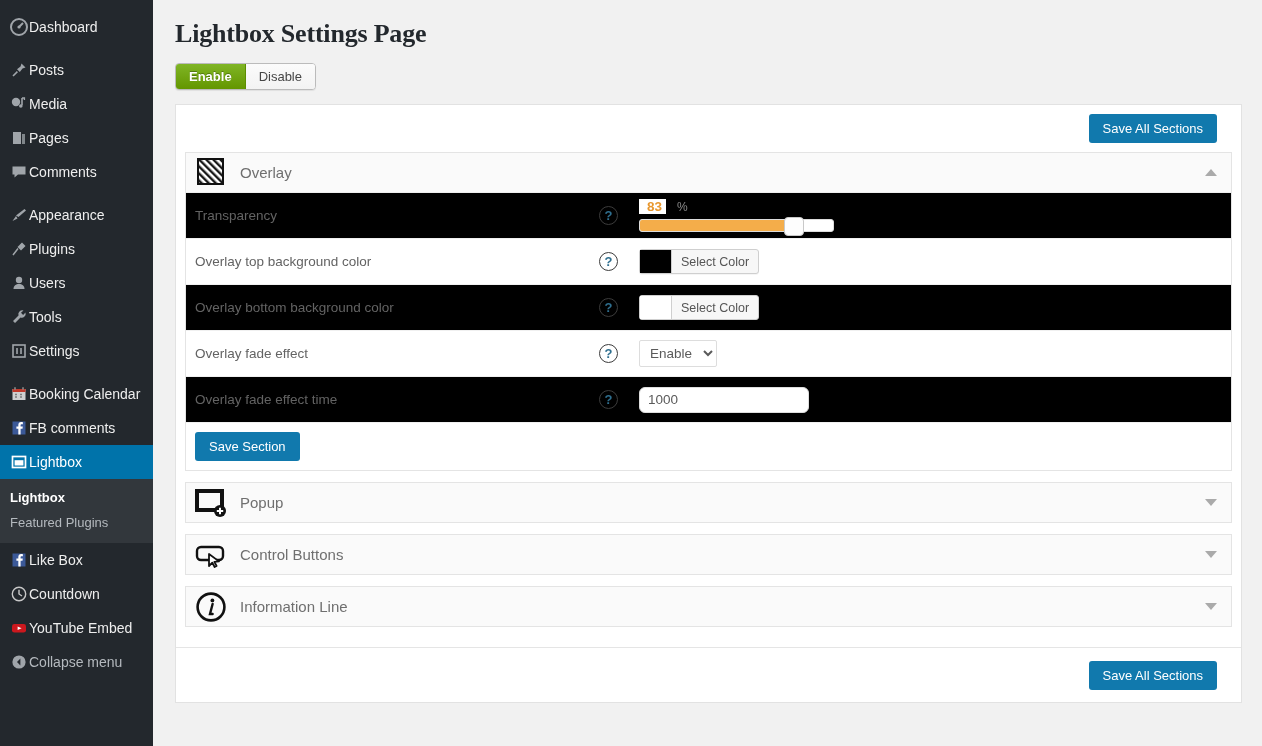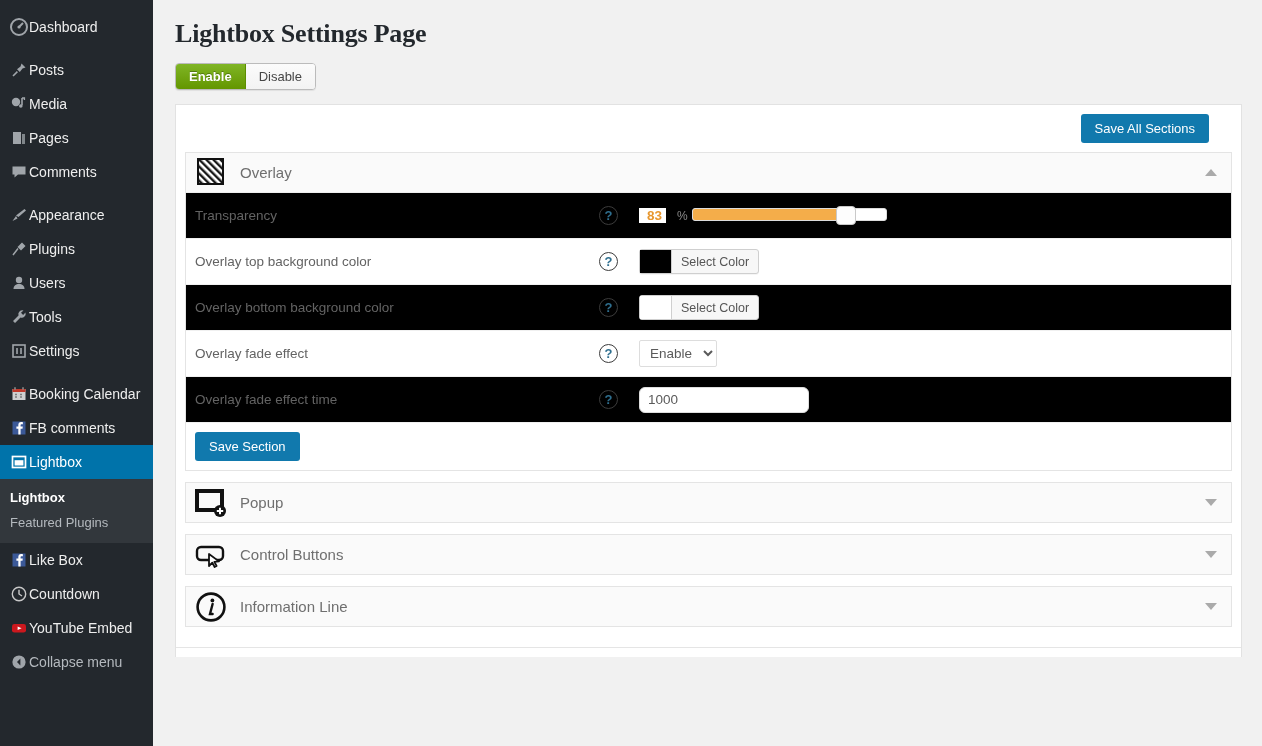--- a/index.html
+++ b/index.html
@@ -66,21 +66,21 @@
   .collapse-item { color: #b4b9be; }
   .collapse-item .mi-label { color: #b4b9be; }
 
   
   .ico { width: 20px; height: 20px; display: inline-block;
          position: relative; flex: 0 0 20px; }
   .ico svg { display: block; }
 
   
   #main {
-    flex: 1; height: 657px;
+    flex: 1; height: 746px;
     background: #f1f1f1;
     padding: 0 0 0 0;
     overflow: hidden;
     position: relative;
   }
   .wrap { padding: 10px 20px 0 22px; }
 
   h1#page-title {
     font-family: "Liberation Serif", serif;
     font-size: 26px;
@@ -124,21 +124,21 @@
   .panel {
     background: #fff;
     border: 1px solid #e2e2e2;
     margin-top: 14px;
   }
   .panel-bar {
     height: 47px;
     display: flex;
     align-items: center;
     justify-content: flex-end;
-    padding: 0 32px;
+    padding: 0 24px;
     background: #fff;
   }
   .panel-bar.bottom { border-top: 1px solid #e5e5e5; height: 55px; }
 
   .btn-blue {
     background: #1179ad;
     color: #fff;
     border: none;
     border-radius: 3px;
     font-size: 13px;
@@ -201,21 +201,21 @@
     border-radius: 50%;
     color: #2f6f8f;
     font-size: 13px;
     font-weight: bold;
     display: flex; align-items: center; justify-content: center;
     line-height: 1;
     font-family: "Liberation Sans", sans-serif;
   }
 
   
-  .slider-box { display: flex; flex-direction: row; gap: 4px; padding: 6px 0; }
+  .slider-box { display: flex; flex-direction: column; gap: 4px; padding: 6px 0; }
   .slider-val { display: flex; align-items: baseline; height: 16px; }
   .slider-val .num {
     color: #e8972e; font-size: 13.5px; font-weight: bold;
     background: #fff; padding: 0 4px 0 8px;
   }
   .slider-val .unit { color: #8a8a8a; font-size: 12px; margin-left: 11px; }
   .slider-track {
     width: 195px; height: 13px;
     border: 1px solid #dcdcdc;
     border-radius: 3px;

